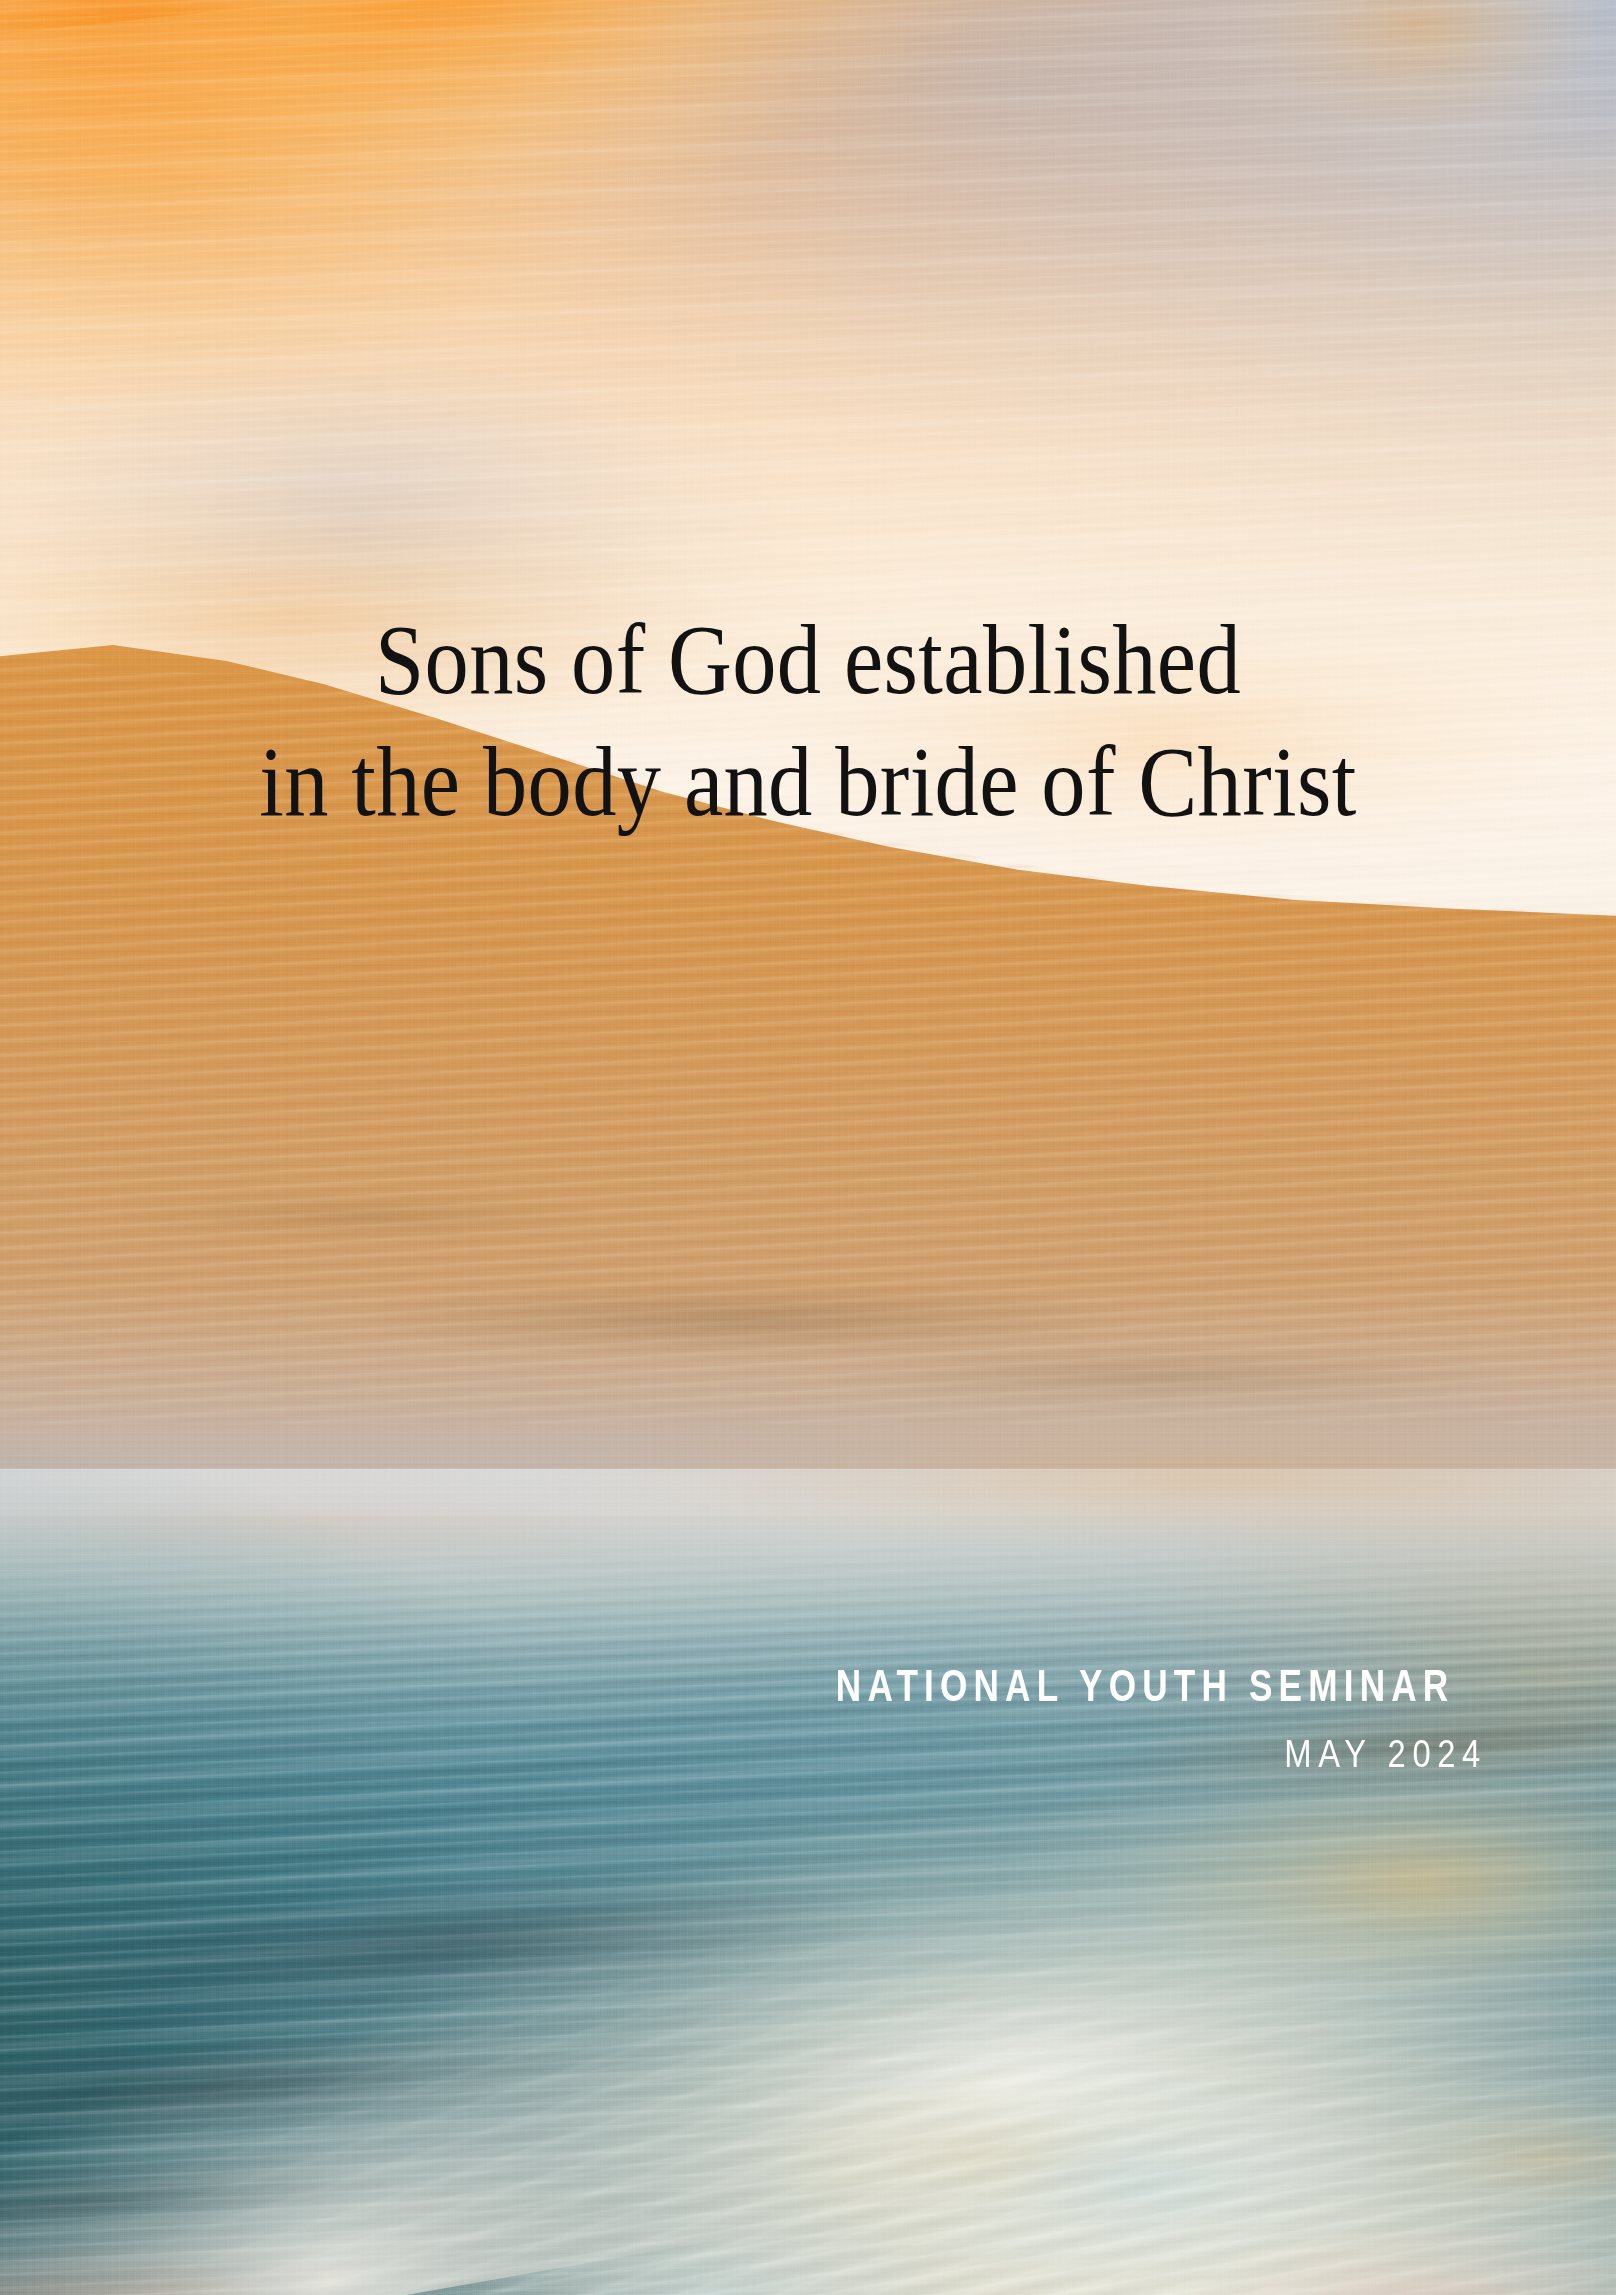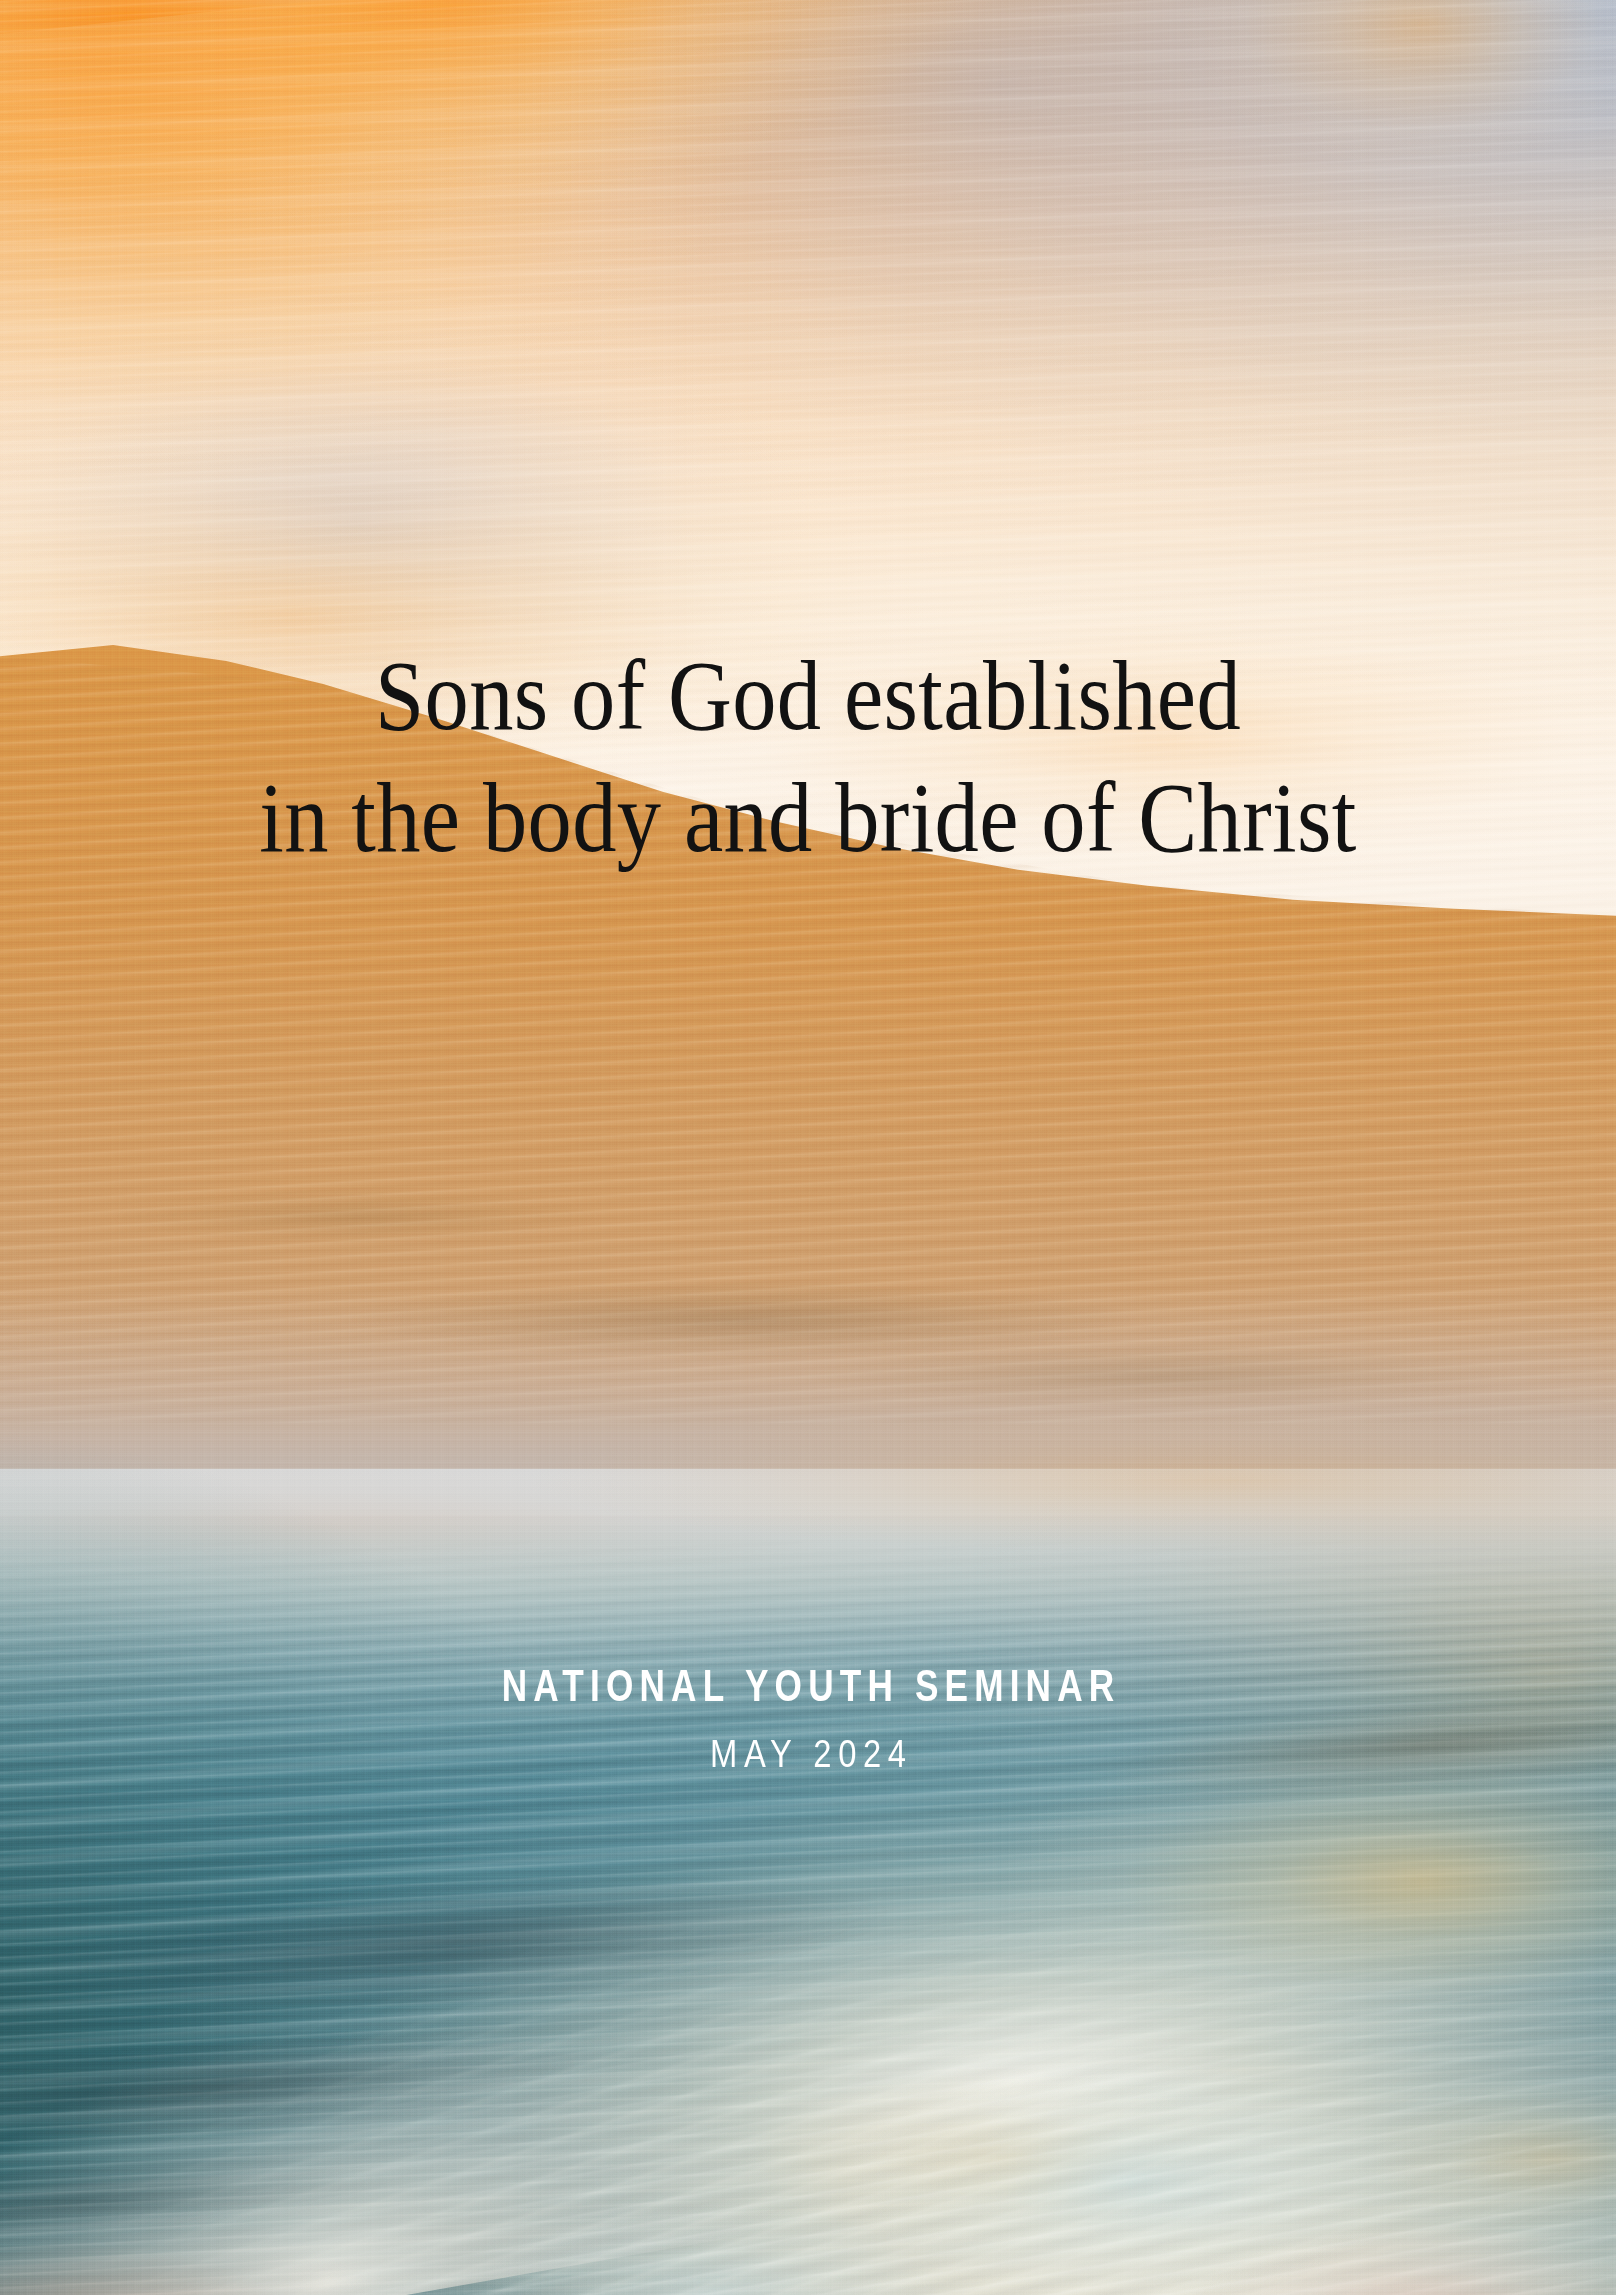--- a/index.html
+++ b/index.html
@@ -506,42 +506,41 @@
   }
 
   
   #title-block {
     position: absolute;
     left: 0;
     right: 0;
     top: 599px;
     text-align: center;
     z-index: 12;
-    margin-top: 36px;
   }
   .title-line {
     display: block;
     font-family: "Liberation Serif", "DejaVu Serif", serif;
     font-weight: 400;
     font-size: 100px;
     line-height: 1.22;
     letter-spacing: 0.004em;
     color: #121212;
     transform: scaleX(0.885);
     transform-origin: 50% 50%;
     white-space: nowrap;
     text-rendering: optimizeLegibility;
   }
 
   #footer-block {
     position: absolute;
     left: 0;
     right: 0;
     bottom: 522px;
-    text-align: center;
+    text-align: right;
     z-index: 12;
   }
   #event-name {
     display: block;
     font-family: "Liberation Sans", "DejaVu Sans", sans-serif;
     font-weight: 700;
     font-size: 44px;
     line-height: 1;
     letter-spacing: 0.175em;
     text-indent: 0.175em;

